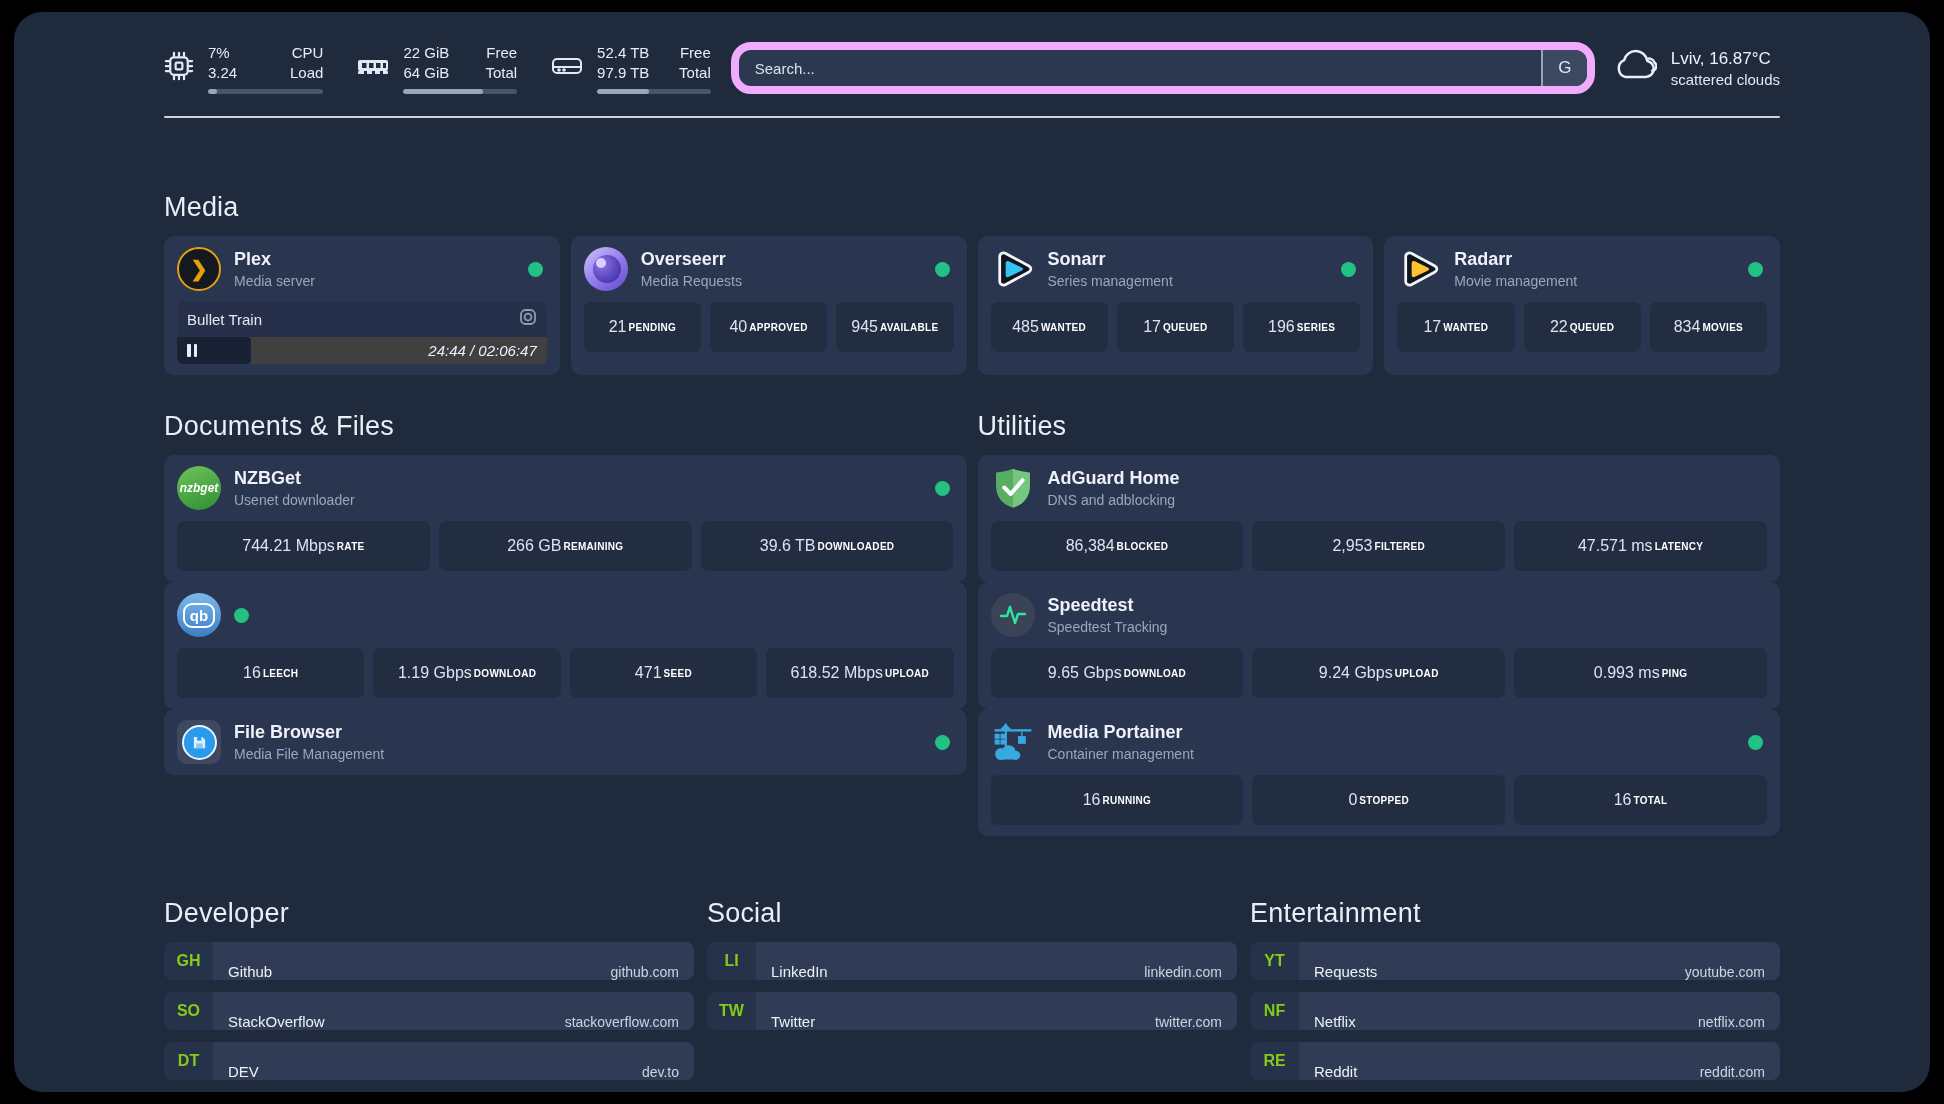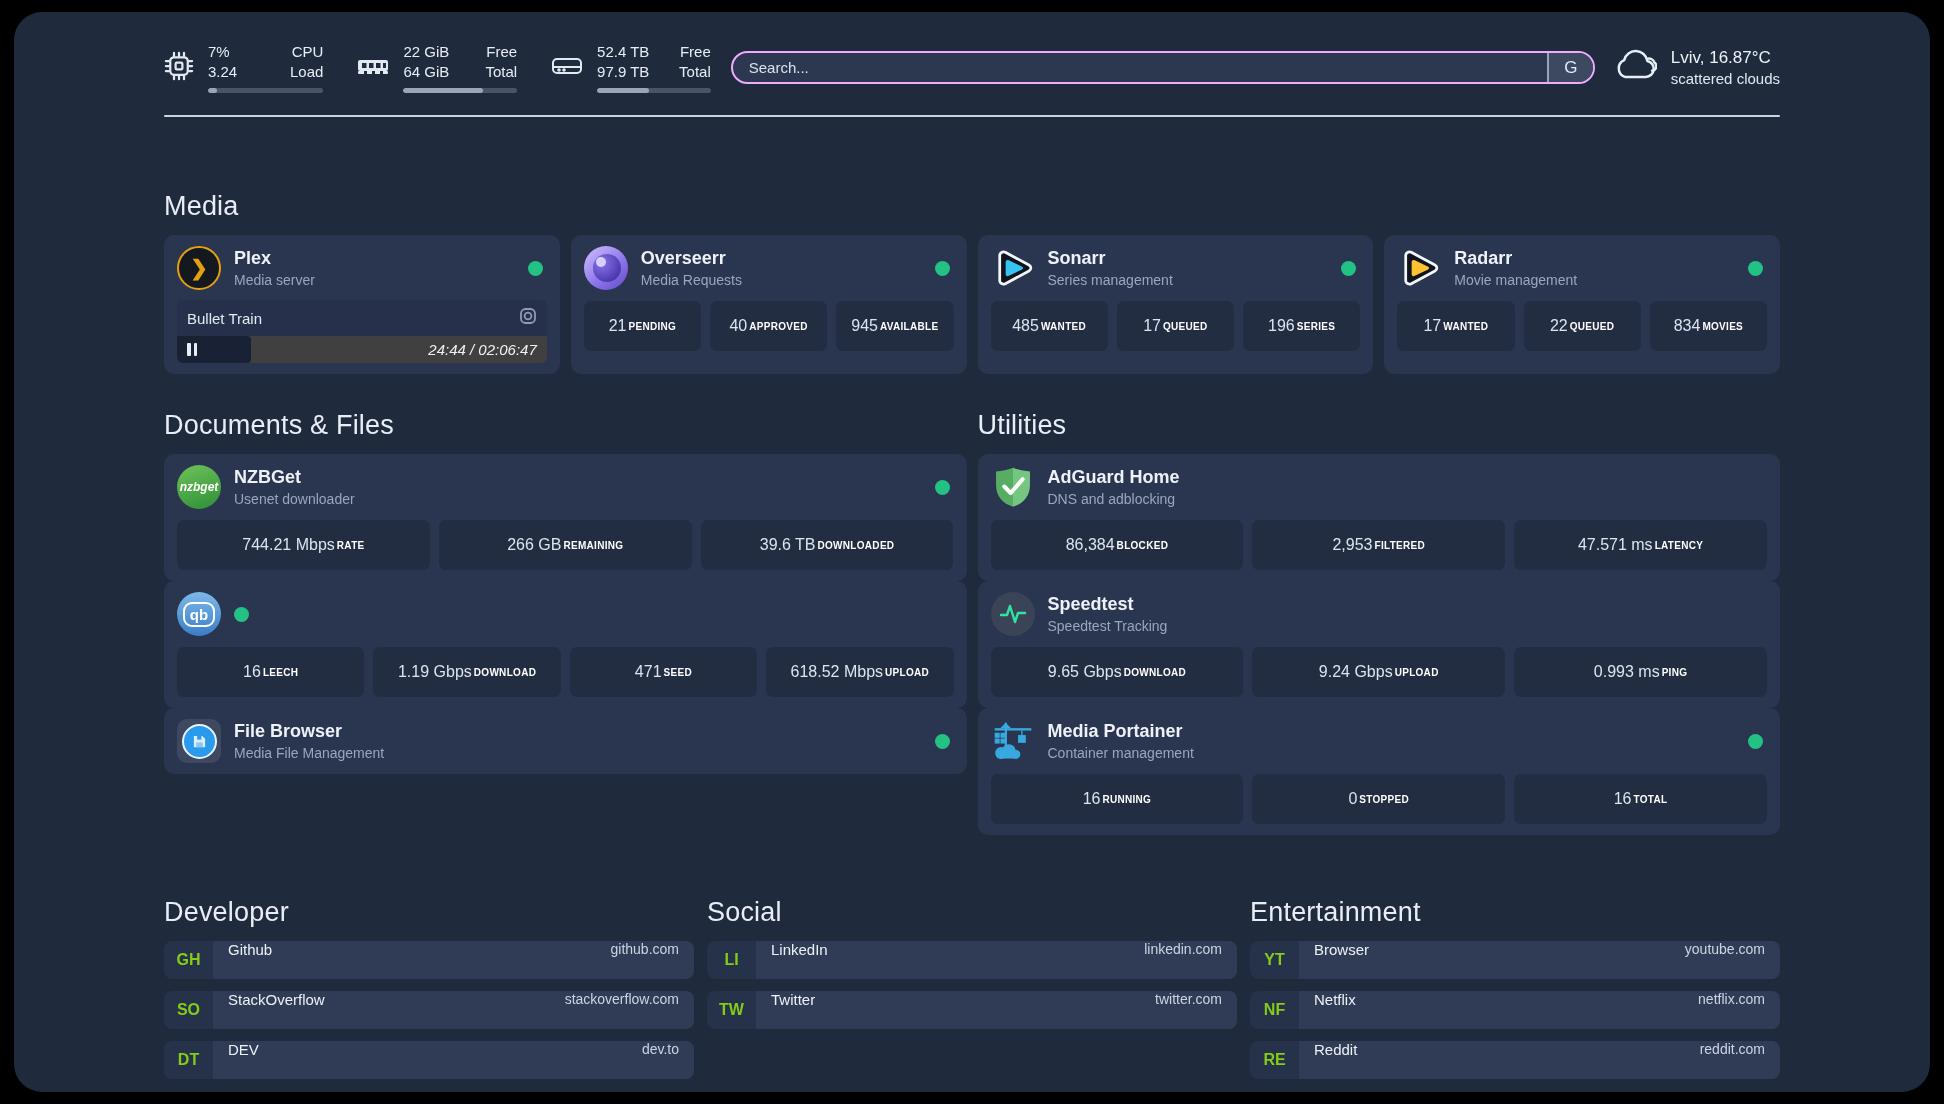--- a/index.html
+++ b/index.html
@@ -12,21 +12,21 @@
   .header{ margin-top:30px; display:flex; align-items:center; }
   .sys-stats{ display:flex; gap:34px; align-items:center; }
   .stat{ display:flex; gap:14px; align-items:center; }
   .stat svg{ flex:none; }
   .stat-text{ display:flex; flex-direction:column; }
   .stat-cols{ display:flex; gap:26px; font-size:15px; line-height:20px; color:#e8edf5; }
   .stat-vals{ text-align:left; min-width:56px; }
   .stat-labs{ text-align:right; }
   .stat-bar{ margin-top:6px; height:5px; border-radius:3px; background:#49536a; overflow:hidden; }
   .stat-bar i{ display:block; height:100%; background:#9aa5b8; border-radius:3px; }
-  .search-wrap{ flex:1; margin:0 16px 0 20px; height:33px; border:2px solid #f0abfc; border-radius:20px; background:#2c3850; display:flex; overflow:hidden; }
+  .search-wrap{ flex:1; margin:0 16px 0 20px; height:52px; border:8px solid #f0abfc; border-radius:20px; background:#2c3850; display:flex; overflow:hidden; }
   .search-wrap input{ flex:1; background:transparent; border:0; outline:none; padding:0 16px; font-size:15px; color:#e8eef7; font-family:"Liberation Sans",sans-serif; }
   .search-wrap input::placeholder{ color:#dbe2ee; opacity:1; }
   .g-btn{ width:46px; background:#3d4961; border-left:2px solid #97a3b8; display:flex; align-items:center; justify-content:center; color:#e4eaf4; font-size:17px; font-weight:500; cursor:pointer; }
   .weather{ display:flex; align-items:center; gap:14px; }
   .weather-text .wt1{ font-size:17px; color:#eef2f8; }
   .weather-text .wt2{ font-size:15px; color:#e2e8f2; margin-top:2px; }
   .divider{ margin-top:22px; height:2px; background:#ccd4e0; border-radius:1px; }
   
   .sec-title{ font-size:27px; font-weight:500; color:#e9eef6; letter-spacing:.2px; }
   .media-sec{ margin-top:74px; }
@@ -52,21 +52,21 @@
   .pause i{ display:block; width:3.5px; height:13px; background:#e8eef7; border-radius:1px; }
   .player-time{ position:absolute; right:10px; top:5px; font-size:15px; color:#edf2f8; }
   
   .two-col{ display:grid; grid-template-columns:1fr 1fr; gap:11px; margin-top:36px; align-items:start; }
   .col-cards{ display:flex; flex-direction:column; margin-top:13px; }
   
   .links-grid{ display:grid; grid-template-columns:repeat(3,1fr); gap:13px; margin-top:62px; }
   .link-rows{ display:flex; flex-direction:column; gap:12px; margin-top:13px; }
   .link-row{ display:flex; height:38px; cursor:pointer; }
   .link-abbr{ width:49px; flex:none; background:#26314a; border-radius:8px 0 0 8px; display:flex; align-items:center; justify-content:center; font-size:16px; font-weight:700; color:#84cc16; }
-  .link-main{ flex:1; background:#303c56; border-radius:0 8px 8px 0; display:flex; align-items:flex-start; justify-content:space-between; padding:0 15px; }
+  .link-main{ flex:1; background:#303c56; border-radius:0 8px 8px 0; display:flex; align-items:flex-end; justify-content:space-between; padding:0 15px; }
   .link-name{ font-size:15px; color:#edf1f7; }
   .link-domain{ font-size:14px; color:#ccd4e1; }
   
   .ic-plex{ background:#14181f; border:2.5px solid #e5a00d; border-radius:50%; color:#e5a00d; font-size:21px; font-weight:800; }
   .ic-overseerr{ position:relative; border-radius:50%; background:linear-gradient(140deg,#cfc3fb 0%,#9078ec 55%,#6248c9 100%); overflow:hidden; }
   .ic-overseerr .iris{ position:absolute; left:9px; top:8px; width:28px; height:28px; border-radius:50%; background:radial-gradient(circle at 32% 32%, #8a74e8, #4b37ae 75%); }
   .ic-overseerr .hl{ position:absolute; left:12px; top:11px; width:10px; height:10px; border-radius:50%; background:#d9d0fb; }
   .ic-nzbget{ border-radius:50%; background:linear-gradient(160deg,#6fc25a,#2e8f35); color:#fff; font-size:12px; font-style:italic; font-weight:600; }
   .ic-qb{ border-radius:50%; background:linear-gradient(180deg,#7db8ea,#3b7ec6); }
   .ic-qb span{ border:2px solid #fff; border-radius:9px; padding:0 5px; font-size:15px; font-weight:700; color:#fff; line-height:21px; }
@@ -550,21 +550,21 @@
         </div>
       </div>
     </div>
 
     <div>
       <div class="sec-title">Entertainment</div>
       <div class="link-rows">
         <div class="link-row">
           <div class="link-abbr">YT</div>
           <div class="link-main">
-            <span class="link-name">Browser</span>
+            <span class="link-name">Requests</span>
             <span class="link-domain">youtube.com</span>
           </div>
         </div>
         <div class="link-row">
           <div class="link-abbr">NF</div>
           <div class="link-main">
             <span class="link-name">Netflix</span>
             <span class="link-domain">netflix.com</span>
           </div>
         </div>

